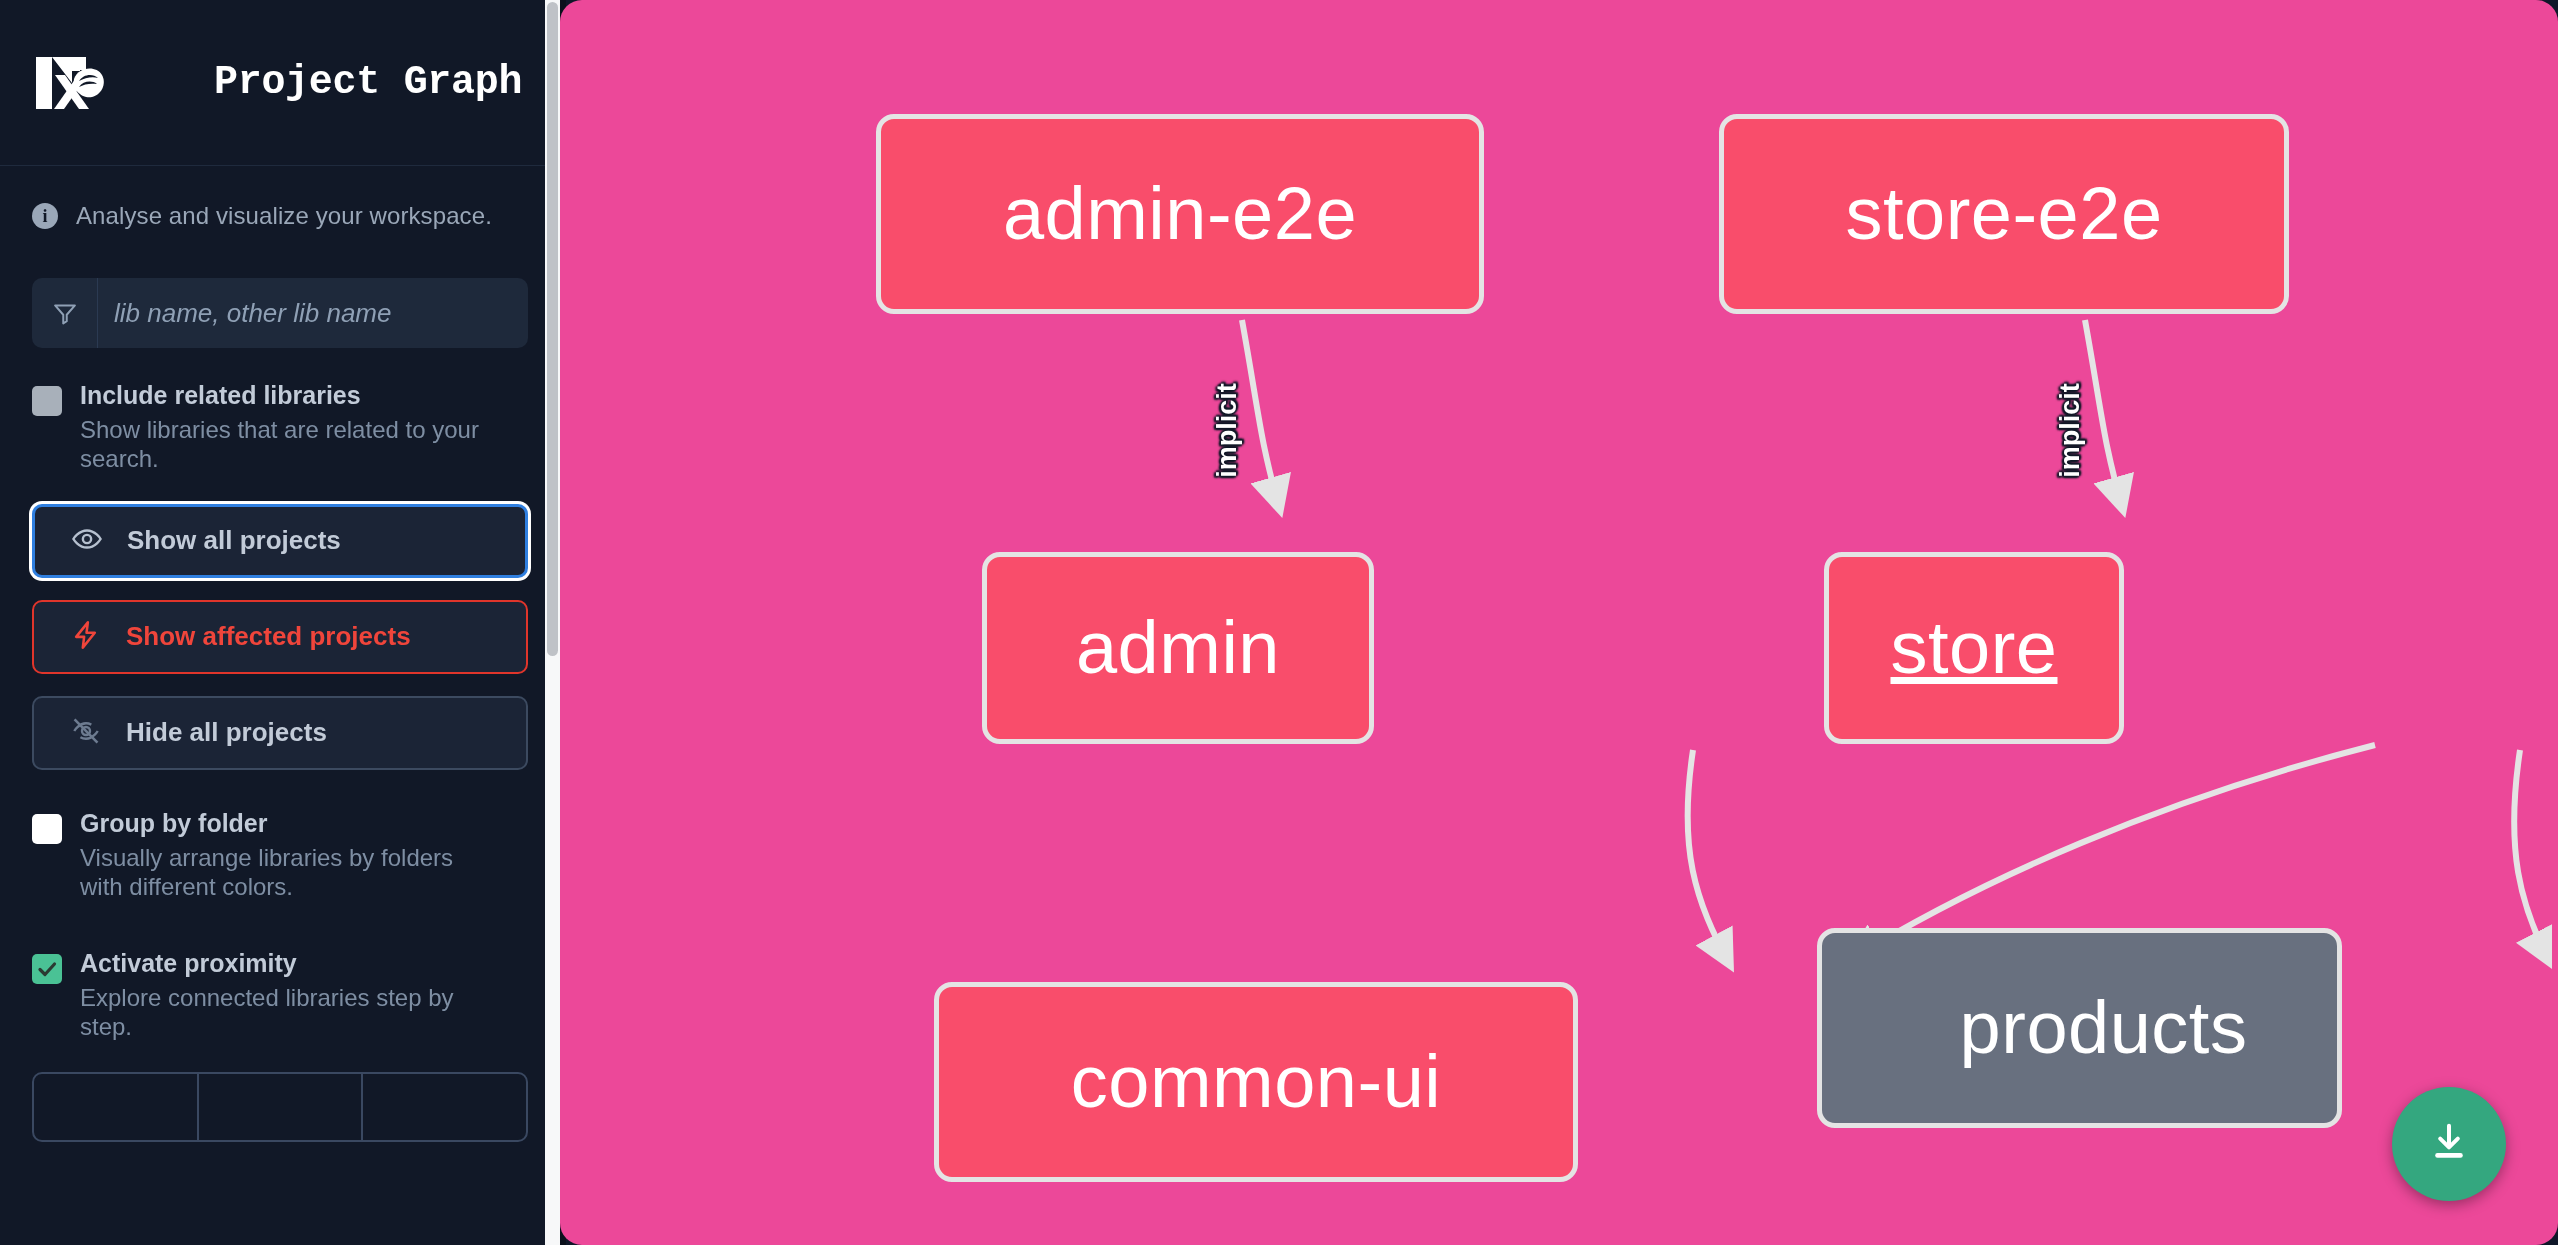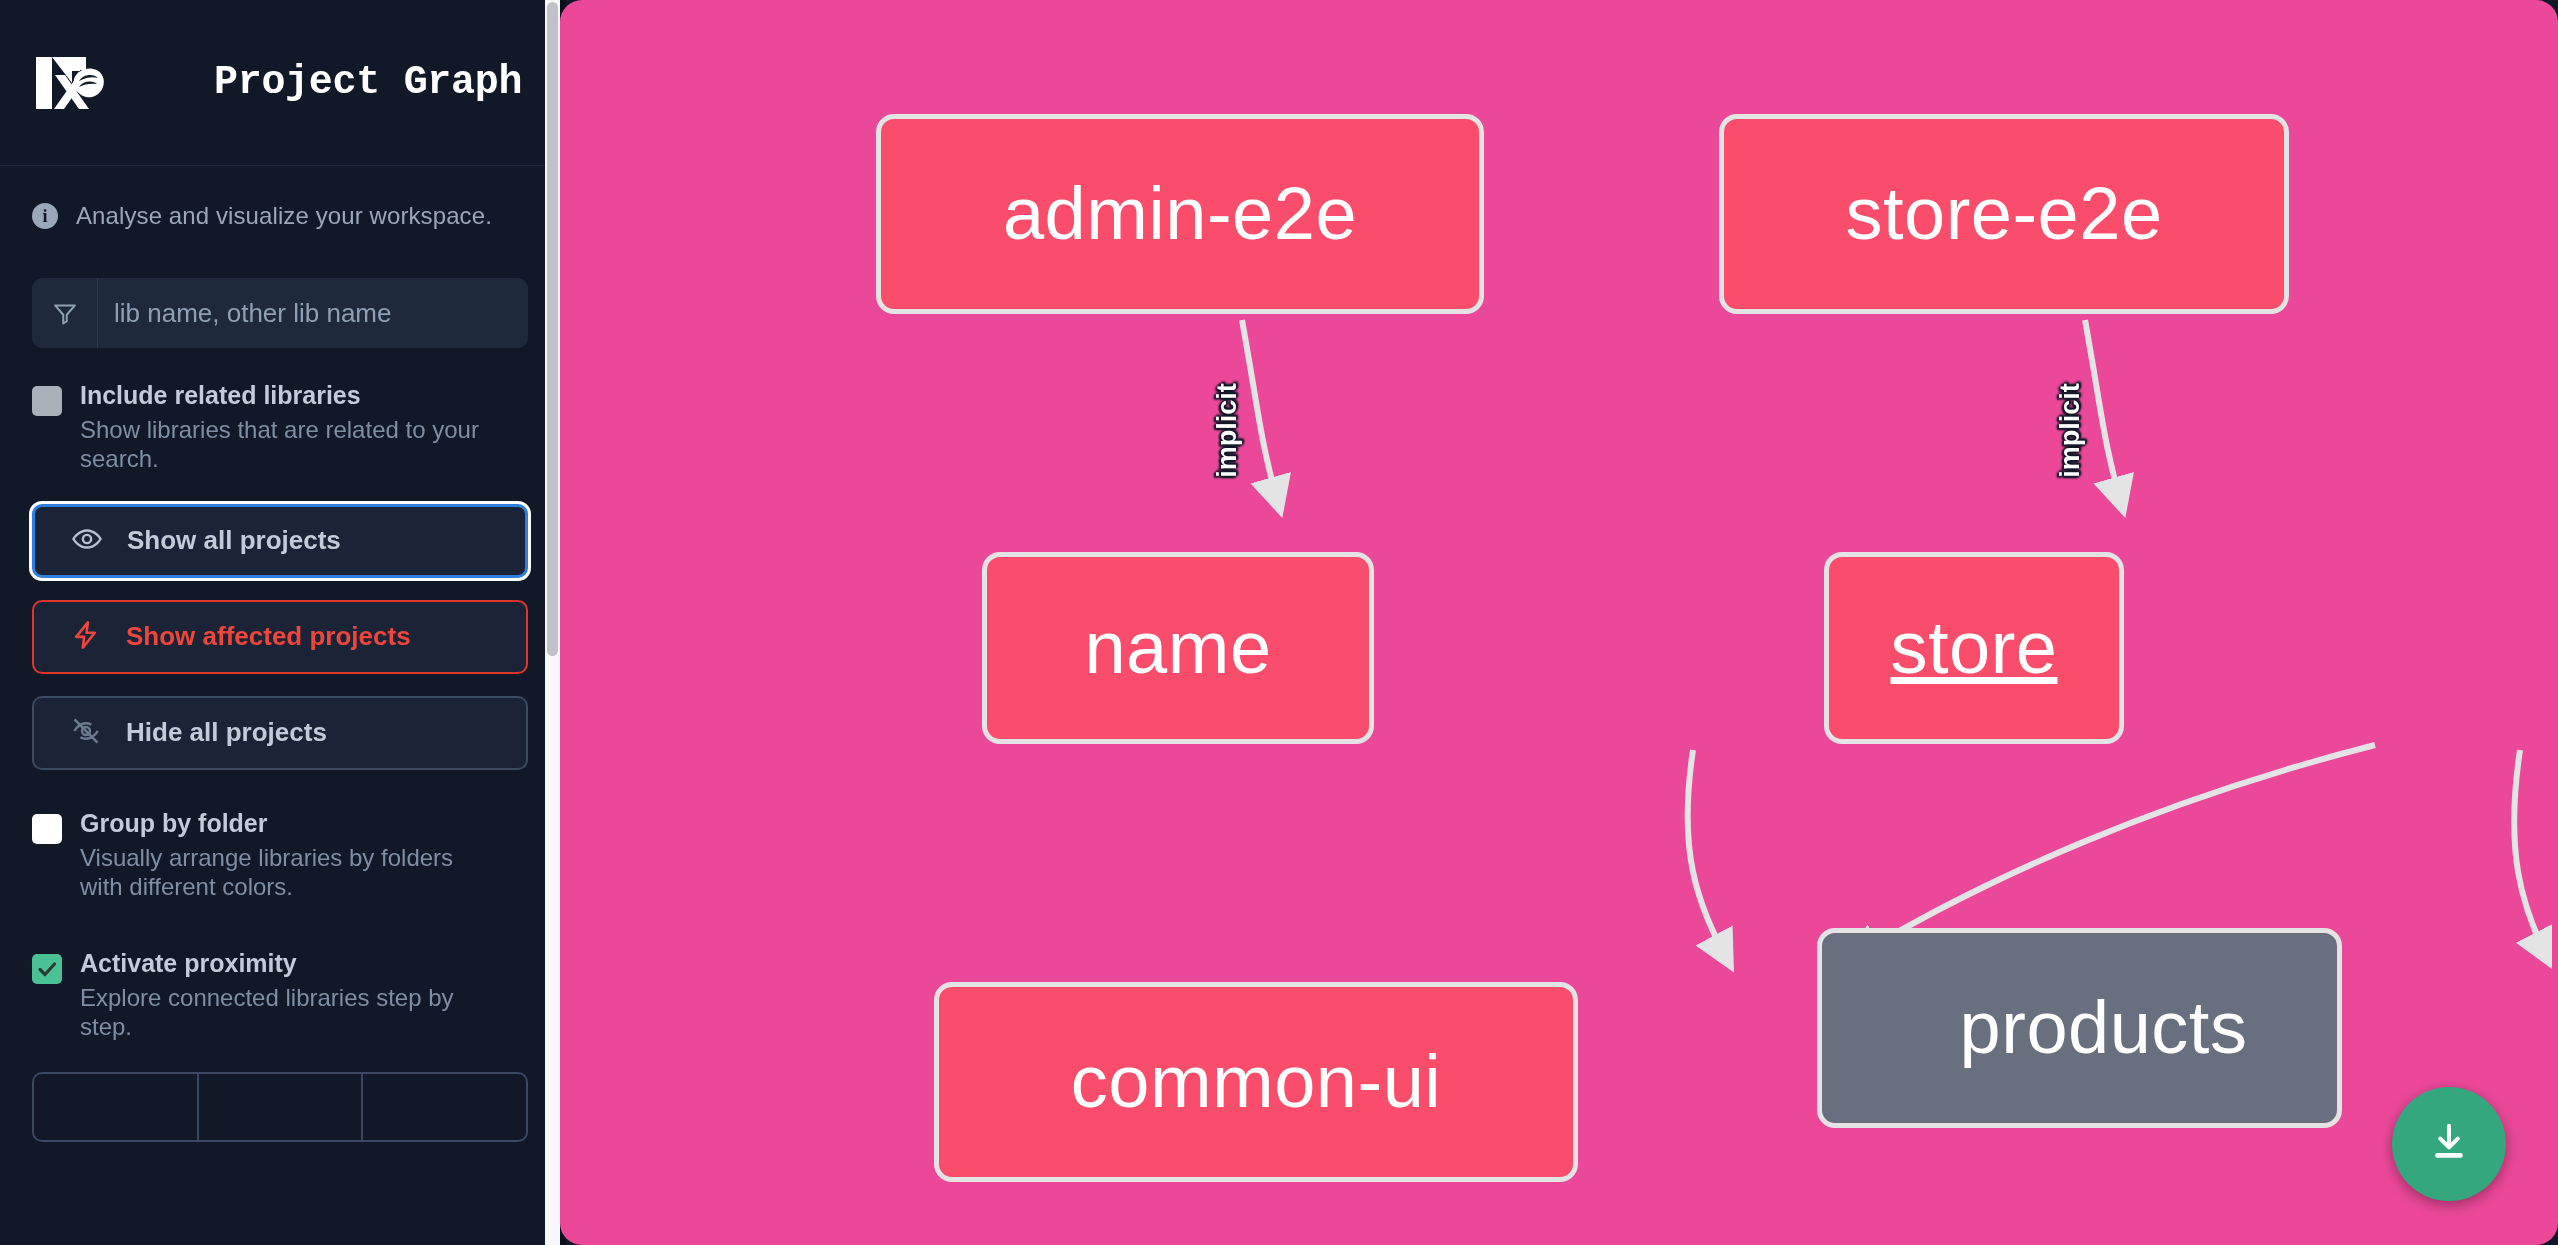--- a/index.html
+++ b/index.html
@@ -76,20 +76,21 @@
     border-right: 1px solid #2b3a52;
   }
   .filter-input {
     flex: 1 1 auto;
     background: transparent;
     border: 0; outline: none;
     color: #ffffff;
     font-size: 26px;
     font-family: "Liberation Sans", sans-serif;
     padding: 0 16px;
+    font-style: italic;
   }
   .filter-input::placeholder { color: #8fa0b5; }
 
   .check-block { margin-top: 34px; display: flex; gap: 18px; }
   .cb {
     width: 30px; height: 30px; flex: 0 0 30px;
     margin-top: 4px;
     border-radius: 5px;
     display: flex; align-items: center; justify-content: center;
     cursor: pointer;
@@ -351,21 +352,21 @@
 
     <div class="node" style="left:316px; top:114px; width:608px; height:200px;">
       <span>admin-e2e</span>
     </div>
 
     <div class="node" style="left:1159px; top:114px; width:570px; height:200px;">
       <span>store-e2e</span>
     </div>
 
     <div class="node" style="left:422px; top:552px; width:392px; height:192px;">
-      <span>name</span>
+      <span>admin</span>
     </div>
 
     <div class="node" style="left:1264px; top:552px; width:300px; height:192px;text-decoration:underline;">
       <span>store</span>
     </div>
 
     <div class="node" style="left:374px; top:982px; width:644px; height:200px;">
       <span>common-ui</span>
     </div>
 

